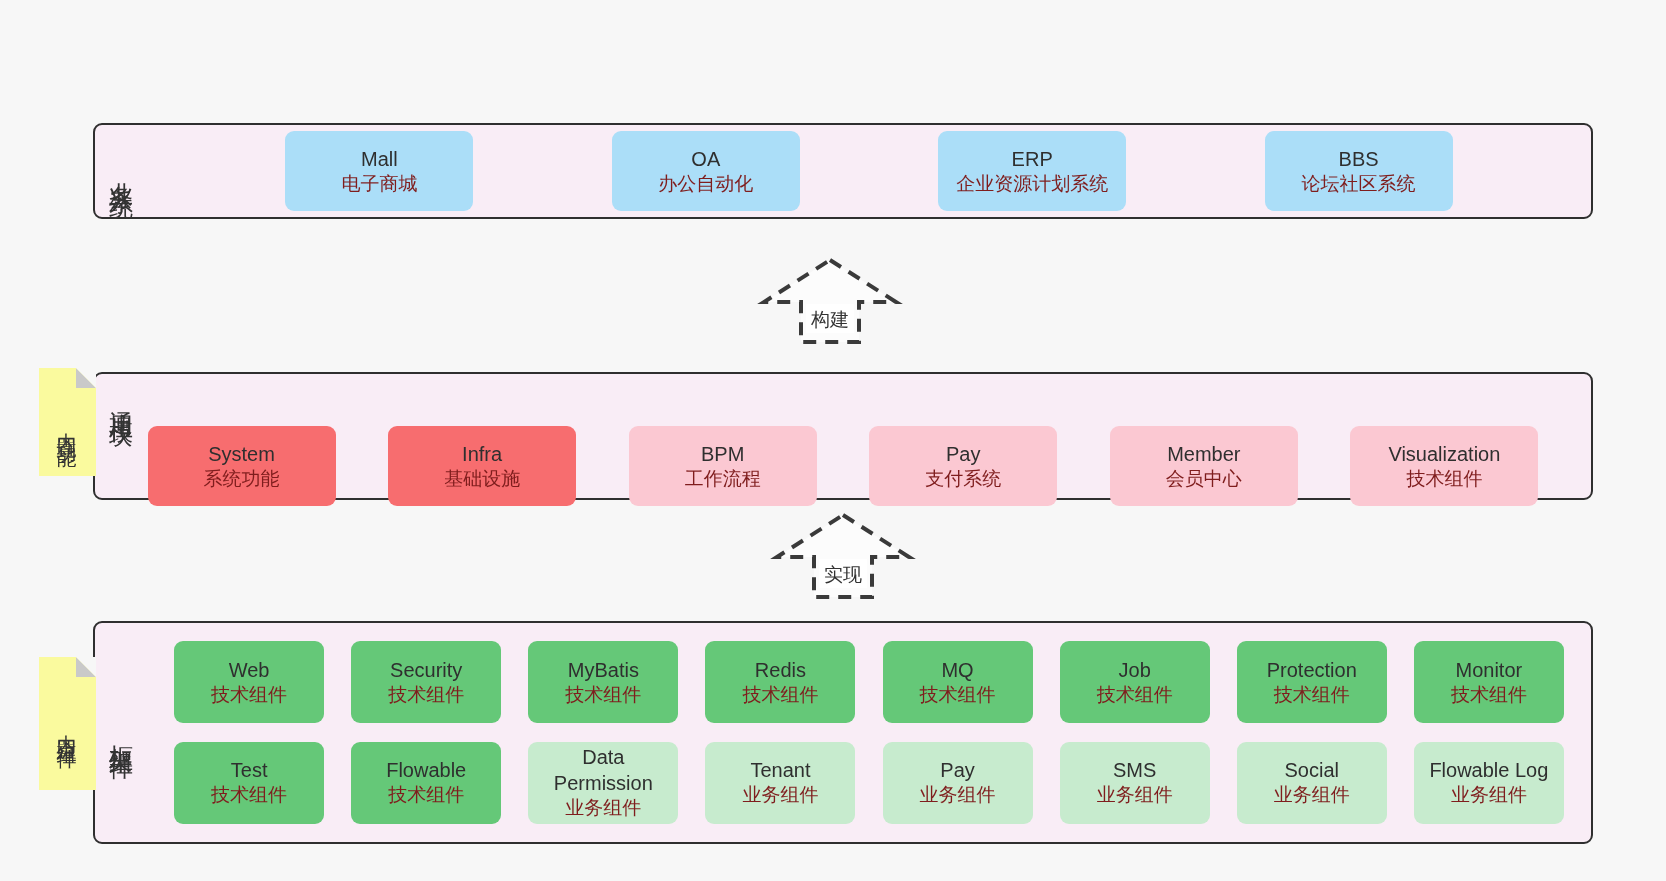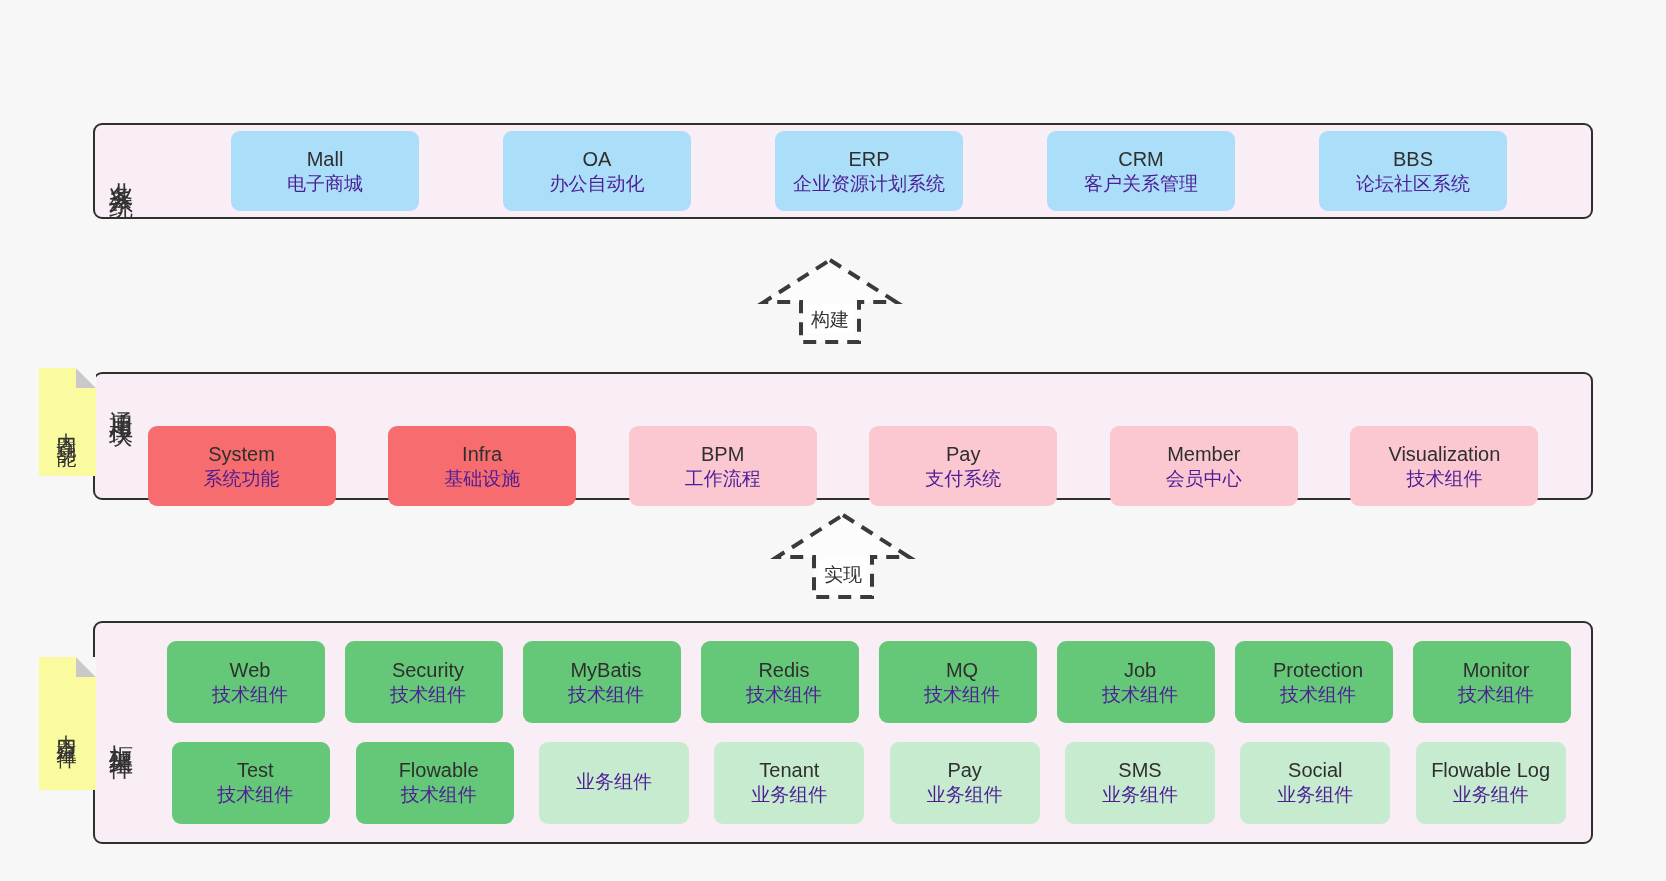--- a/index.html
+++ b/index.html
@@ -24,25 +24,25 @@
   .rows{flex:1;display:flex;flex-direction:column;justify-content:space-evenly;}
   .rows .boxes{flex:0 0 auto;}
   .node{
     border-radius:9px;display:flex;flex-direction:column;
     align-items:center;justify-content:center;text-align:center;
     line-height:1.3;
   }
   .node.w6{width:188px;height:80px;}
   .node.w8{width:150px;height:82px;}
   .node-title{font-size:20px;color:#2f2f2f;padding:0 6px;}
-  .node-sub{font-size:19px;color:#4c1d95;}
+  .node-sub{font-size:19px;color:#7f1d1d;}
   .blue{background:#abdef8;}
   .red{background:#f76d6f;}
   .pink{background:#fbc8d2;}
-  .green{background:#65c878;padding-left:8px;}
+  .green{background:#65c878;}
   .lgreen{background:#c7ebce;}
   .arrow{position:absolute;width:150px;height:92px;}
   .sticky{
     position:absolute;width:57px;background:#fafa9e;z-index:3;
     display:flex;align-items:center;justify-content:center;
   }
   .sticky-text{
     writing-mode:vertical-rl;text-orientation:upright;
     font-size:20px;letter-spacing:5px;color:#333;margin-top:10px;
   }
@@ -64,24 +64,20 @@
     </div>
     <div class="node w6 blue">
       <div class="node-title">OA</div>
       <div class="node-sub">办公自动化</div>
     </div>
     <div class="node w6 blue">
       <div class="node-title">ERP</div>
       <div class="node-sub">企业资源计划系统</div>
     </div>
     <div class="node w6 blue">
-      <div class="node-title">CRM</div>
-      <div class="node-sub">客户关系管理</div>
-    </div>
-    <div class="node w6 blue">
       <div class="node-title">BBS</div>
       <div class="node-sub">论坛社区系统</div>
     </div>
   </div>
 </div>
 
 <svg class="arrow" style="left:755px;top:255px;" viewBox="0 0 150 92">
   <polygon points="75,5 141,47 104,47 104,87 46,87 46,47 9,47" fill="#fcfcfc" stroke="#3a3a3a" stroke-width="4" stroke-dasharray="13 9" stroke-linecap="butt"></polygon>
   <rect x="51" y="49" width="48" height="29" fill="#ffffff"></rect>
   <text x="75" y="71" text-anchor="middle" font-size="19" fill="#333">构建</text>
@@ -177,20 +173,21 @@
     <div class="boxes">
       <div class="node w8 green">
         <div class="node-title">Test</div>
         <div class="node-sub">技术组件</div>
       </div>
       <div class="node w8 green">
         <div class="node-title">Flowable</div>
         <div class="node-sub">技术组件</div>
       </div>
       <div class="node w8 lgreen">
+        <div class="node-title">Data Permission</div>
         <div class="node-sub">业务组件</div>
       </div>
       <div class="node w8 lgreen">
         <div class="node-title">Tenant</div>
         <div class="node-sub">业务组件</div>
       </div>
       <div class="node w8 lgreen">
         <div class="node-title">Pay</div>
         <div class="node-sub">业务组件</div>
       </div>

